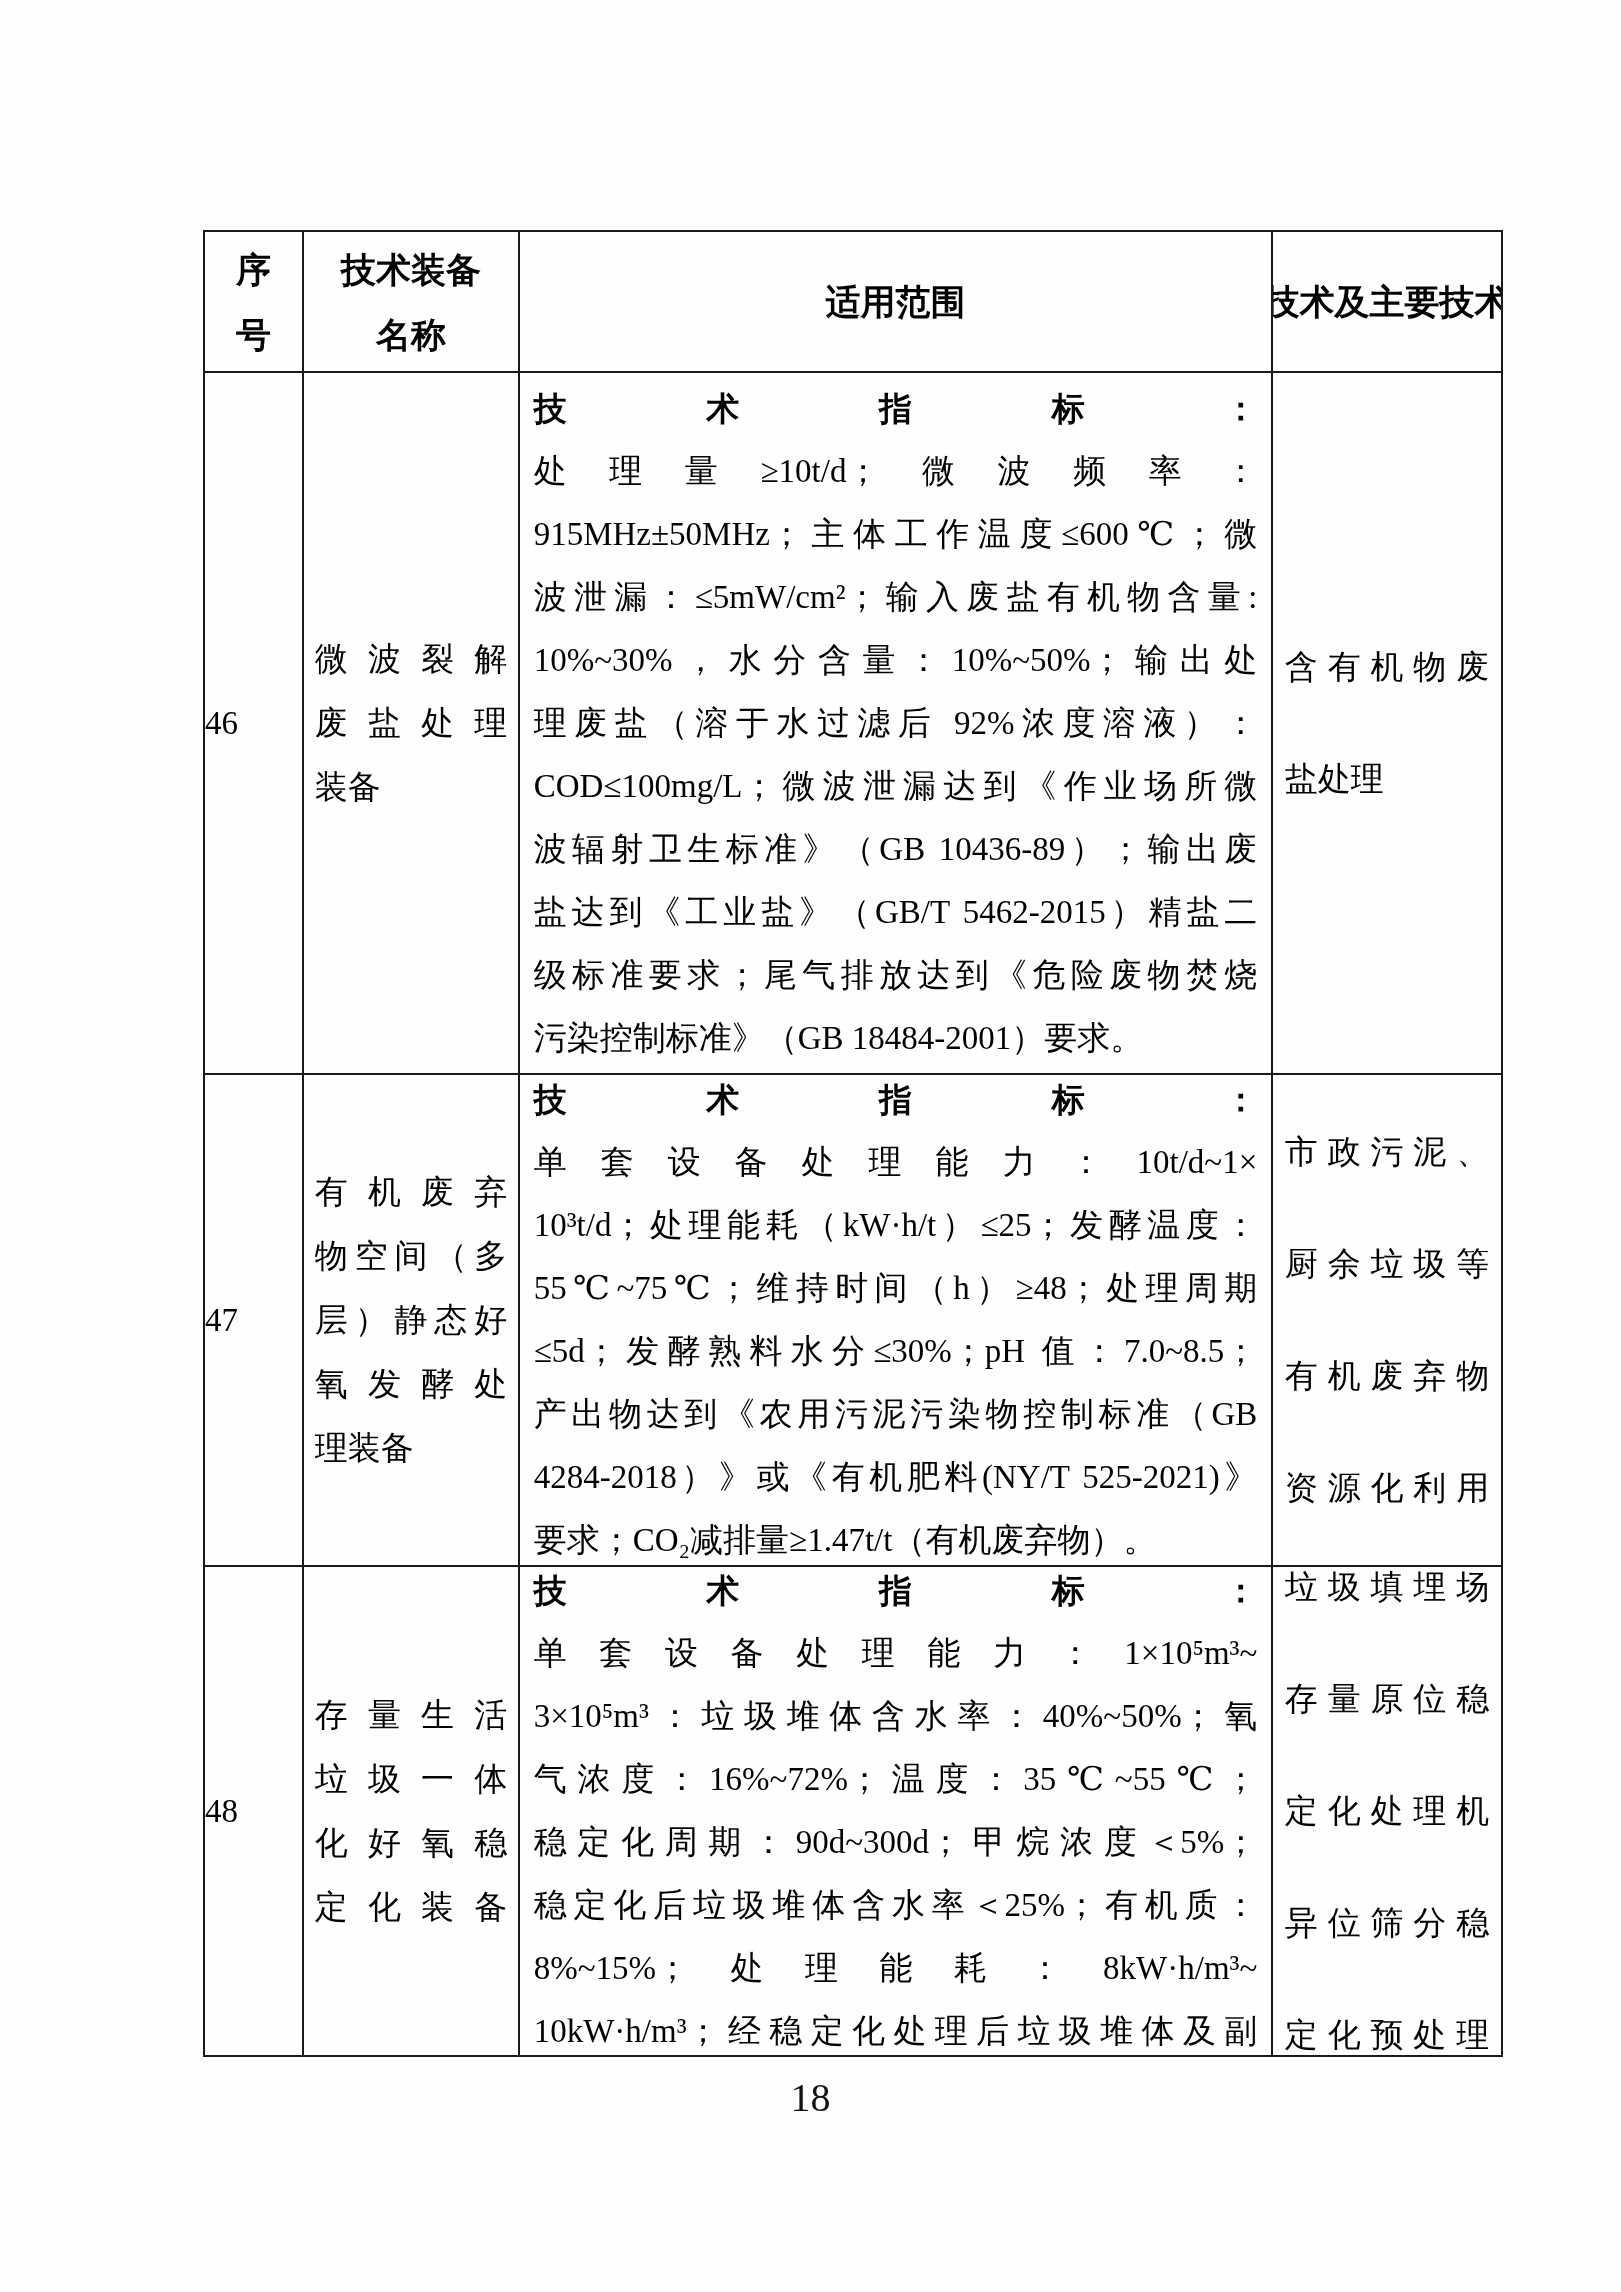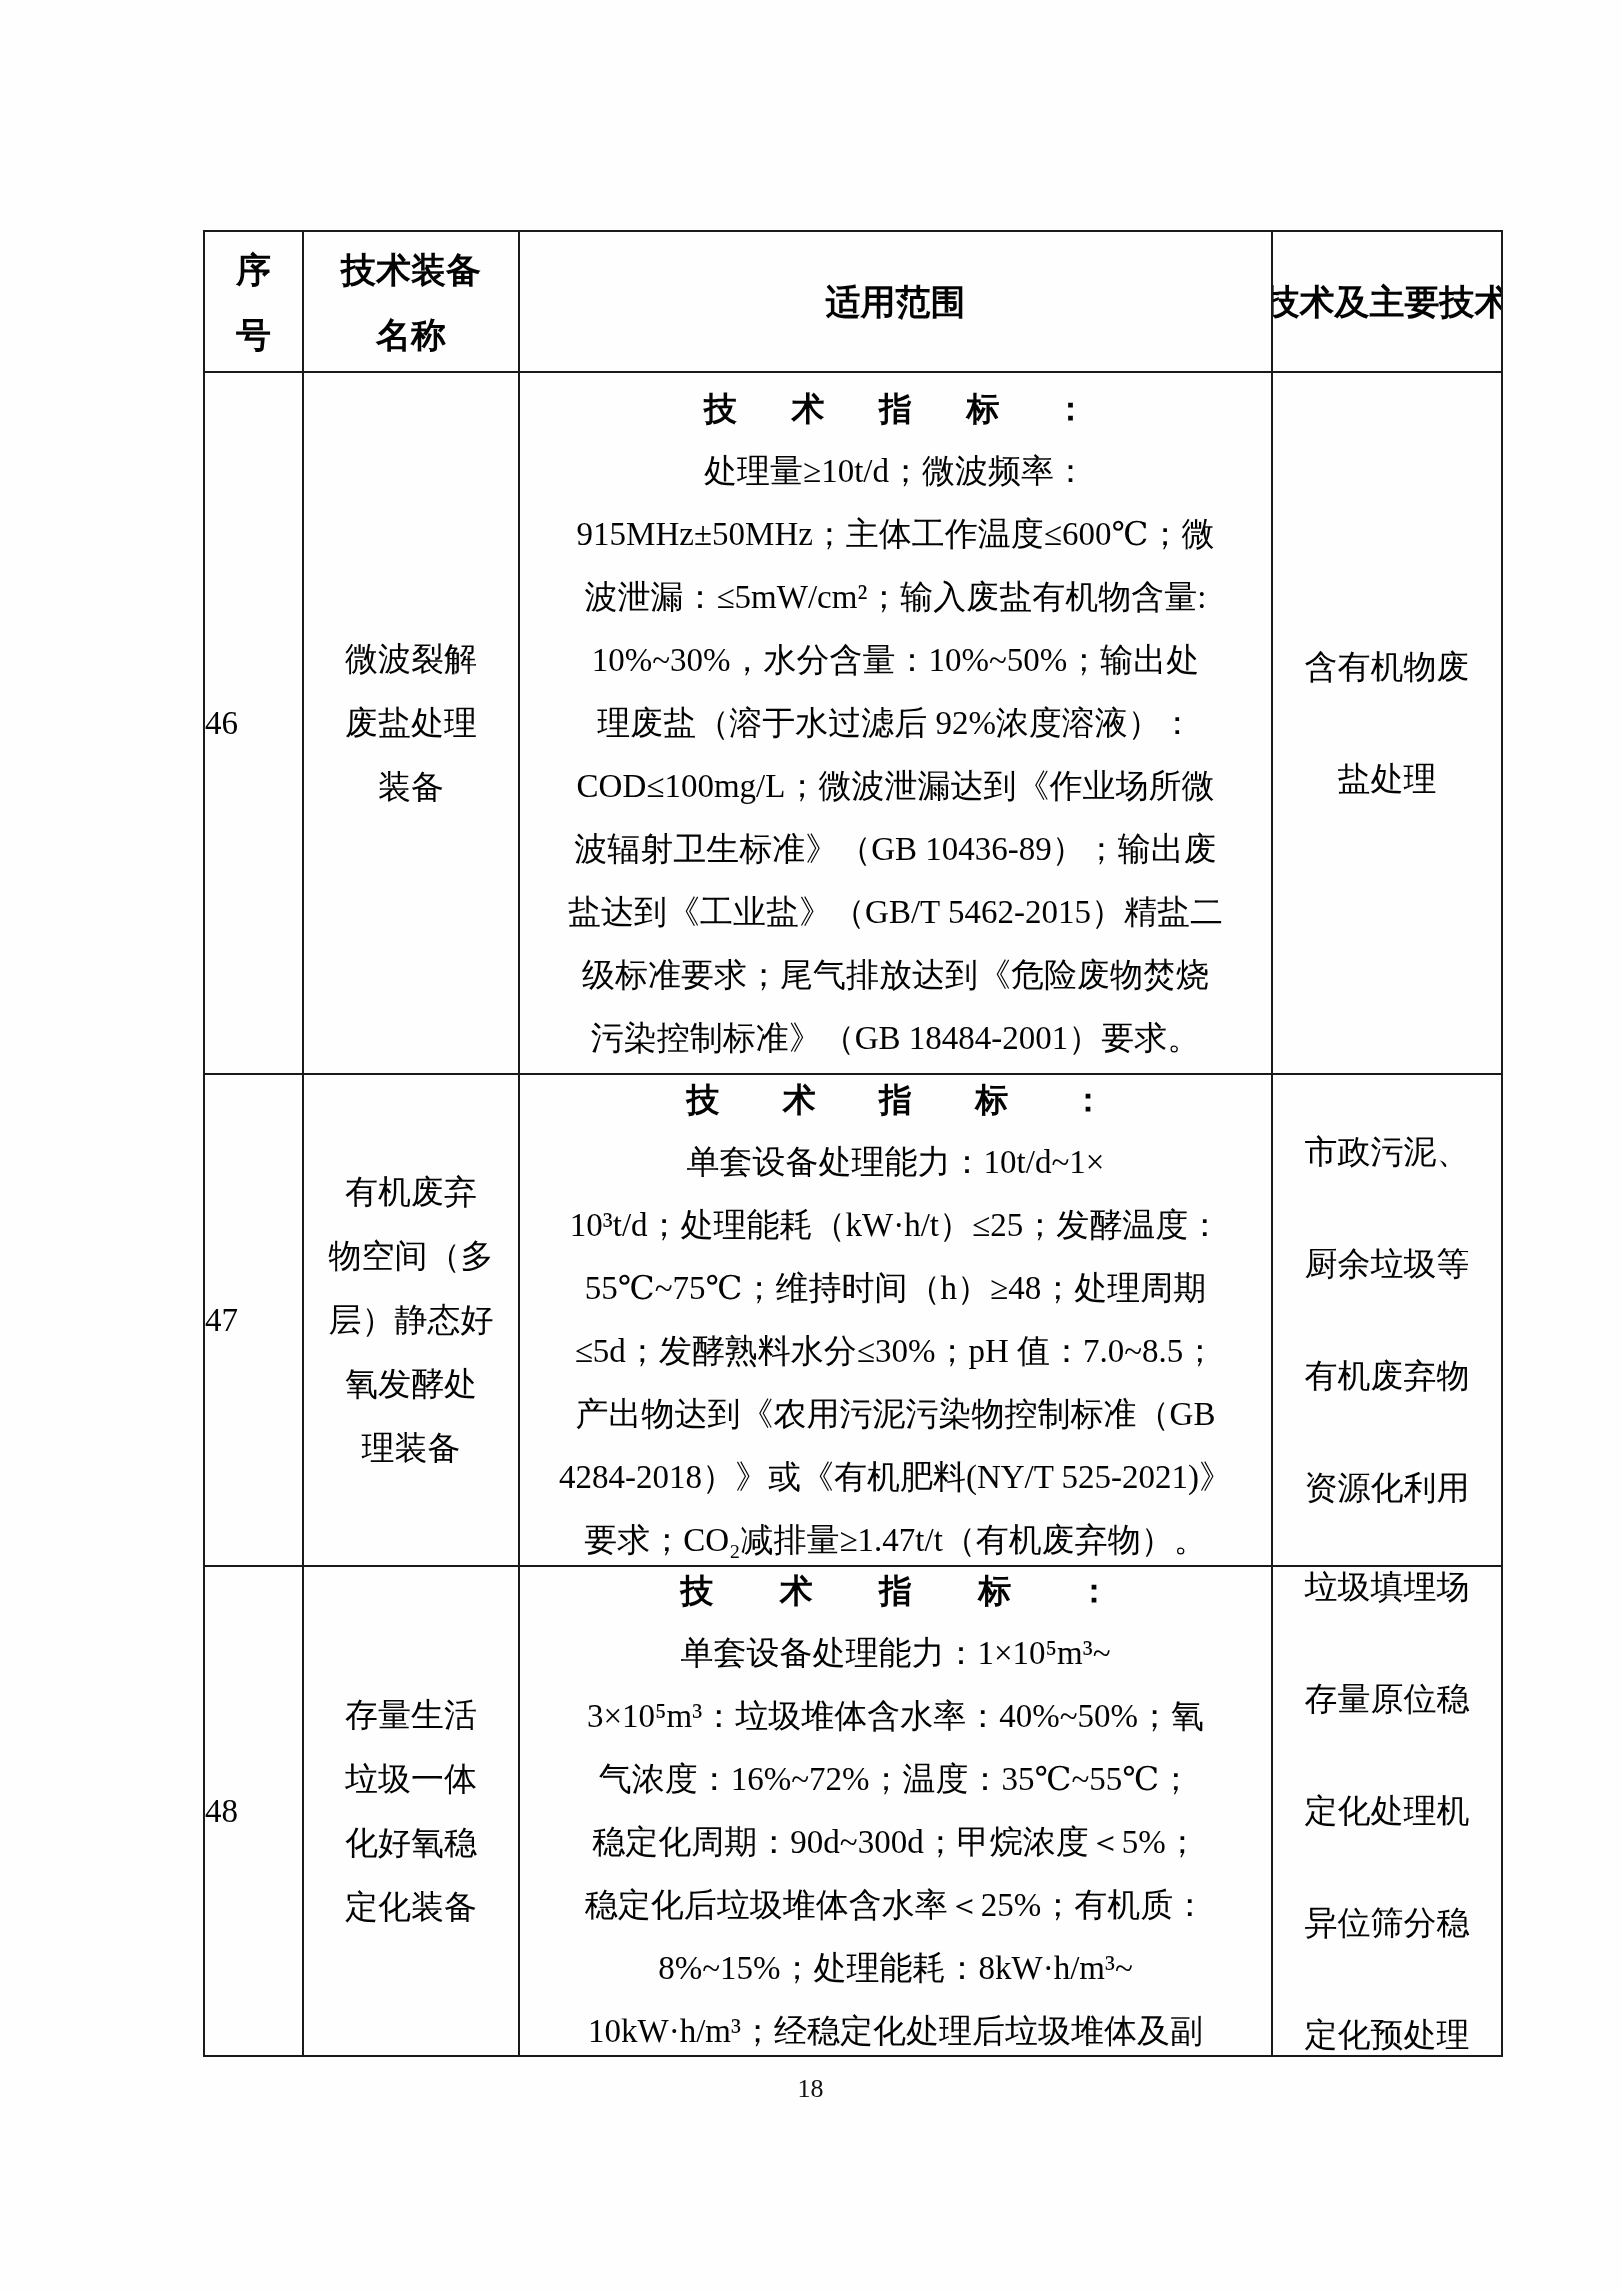--- a/index.html
+++ b/index.html
@@ -10,34 +10,34 @@
   .tbl{
     position:absolute;left:203px;top:230px;
     display:grid;
     grid-template-columns:97px 216px 753px 230px;
     grid-template-rows:139px 702px 492px 490px;
     border:2px solid #1a1a1a;
     box-sizing:content-box;
   }
   .cell{box-sizing:border-box;display:flex;flex-direction:column;justify-content:center;overflow:hidden;}
   .bl{border-left:2px solid #1a1a1a;}
-  .bt{border-top:2px solid #1a1a1a;align-items:center;}
+  .bt{border-top:2px solid #1a1a1a;}
   .hcell{align-items:center;font-family:"Liberation Sans","DejaVu Sans",sans-serif;font-weight:bold;font-size:35px;}
   .hln{line-height:65px;white-space:nowrap;}
   .c-no{align-items:flex-start;font-size:34px;}
   .c-name{padding:0 10.8px;}
   .c-ind{padding:0 13.7px;}
   .c-scope{padding:0 11.8px;gap:48px;}
   .ln{font-size:33px;line-height:63px;white-space:nowrap;text-align:justify;text-align-last:justify;}
   .ln2{font-size:33px;line-height:64px;white-space:nowrap;text-align:justify;text-align-last:justify;}
   .left{text-align-last:left;}
   .bp{font-family:"Liberation Sans","DejaVu Sans",sans-serif;font-weight:bold;}
   .pageno{
     position:absolute;left:0;top:2074px;width:100%;text-align:center;
-    font-size:26px;color:#111;
+    font-size:40px;color:#111;
   }
 </style>
 </head>
 <body>
 
 <div class="page">
   <div class="tbl">
       <div class="cell hcell">
         <div class="hln">序</div>
         <div class="hln">号</div>

